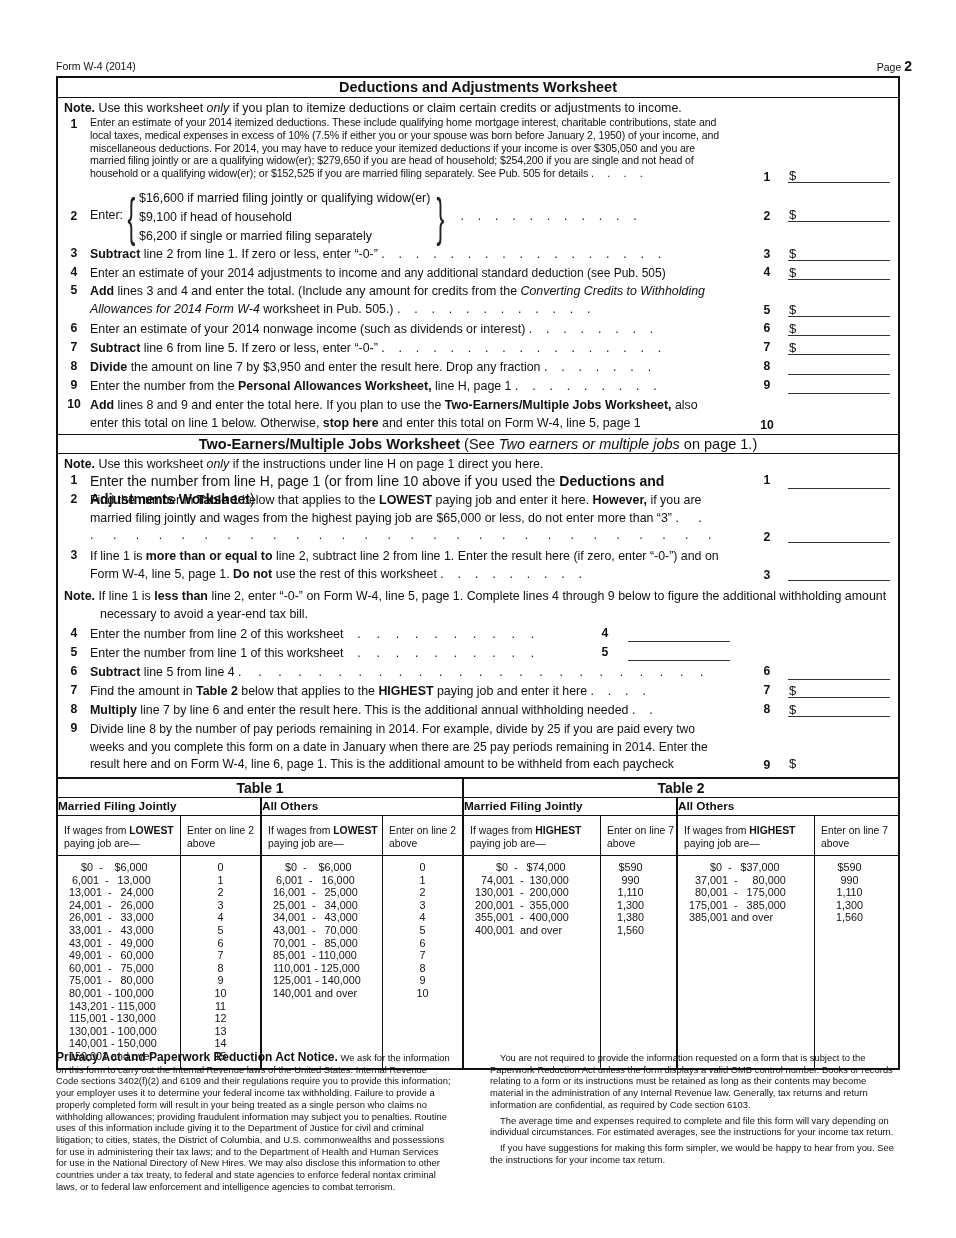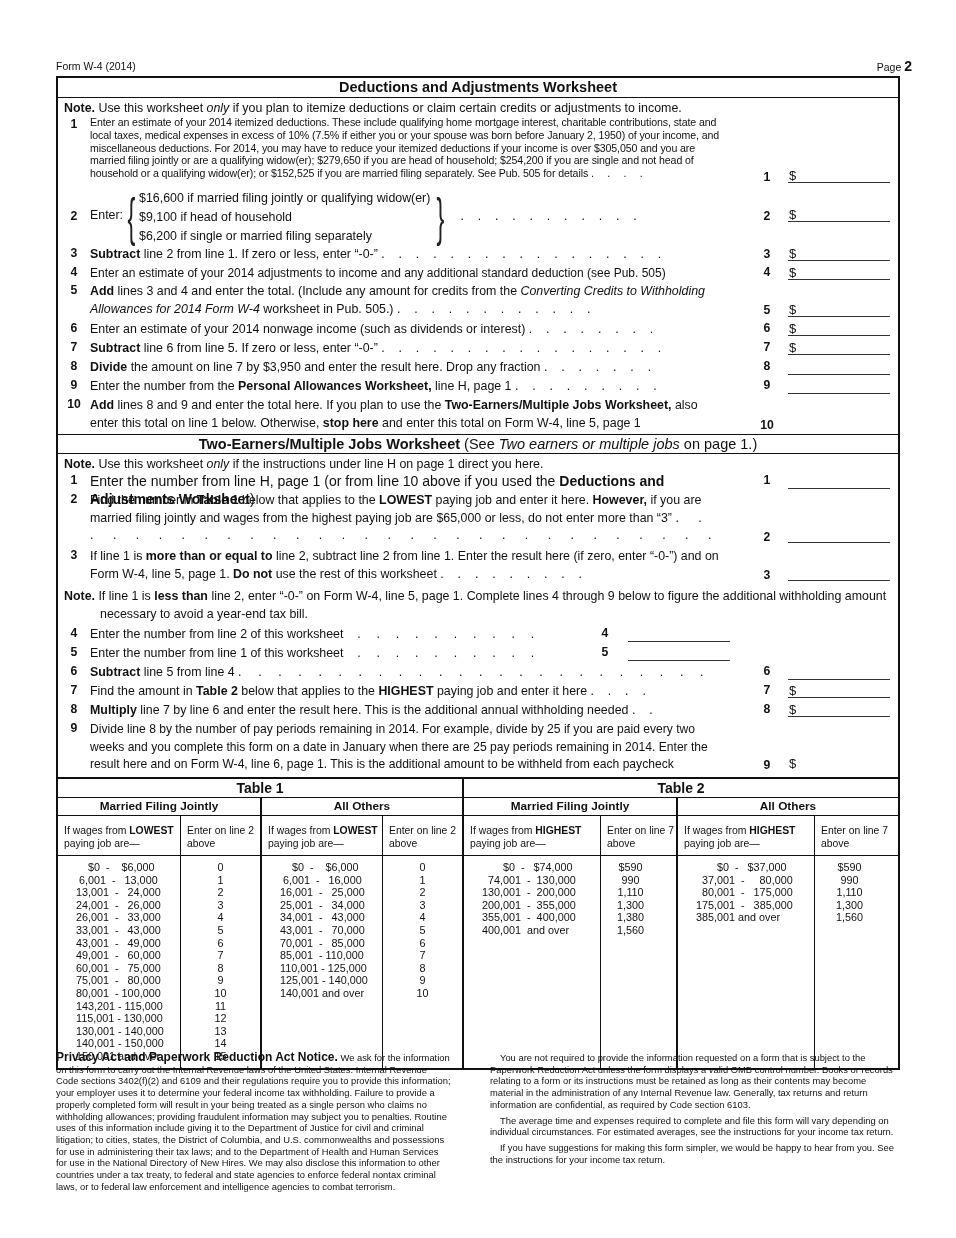--- a/index.html
+++ b/index.html
@@ -25,31 +25,31 @@
   .lnum { position: absolute; left: 702px; width: 14px; text-align: center; font-weight: bold; font-size: 12.2px; }
   .ans { position: absolute; left: 730px; width: 102px; border-bottom: 1.3px solid #333; height: 15px; font-size: 13px; padding-left: 1px; }
   .dots { letter-spacing: 5.2px; }
   .brace-wrap { display: flex; align-items: center; }
   .brace { font-size: 52px; line-height: 50px; font-weight: 200; transform: scaleX(0.45); width: 16px; text-align: center; color: #222; }
   .tables { display: grid; grid-template-columns: 404px 436px; border-top: 2px solid #111; }
   .tbl { position: relative; }
   .tbl + .tbl { border-left: 2px solid #111; }
   .tbl-title { text-align: center; font-weight: bold; font-size: 14px; height: 19px; line-height: 18px; border-bottom: 1.3px solid #111; }
   .tbl-groups { display: grid; grid-template-columns: 1fr 1fr; border-bottom: 1.3px solid #111; }
-  .grp { text-align: center; font-weight: bold; font-size: 11.8px; height: 17px; line-height: 16px; }
+  .grp { text-align: left; font-weight: bold; font-size: 11.8px; height: 17px; line-height: 16px; }
   .grp + .grp { border-left: 2px solid #111; }
   .cols { display: grid; height: 252px; }
   .cols.t1 { grid-template-columns: 122px 80px 122px 80px; }
   .cols.t2 { grid-template-columns: 136px 76px 138px 86px; }
   .col { border-left: 1.3px solid #111; font-size: 10.6px; }
   .col:first-child { border-left: none; }
   .col.thick { border-left: 2px solid #111; }
   .colhead { height: 40px; border-bottom: 1.3px solid #111; padding: 8px 0 0 6px; line-height: 13px; font-size: 10.4px; }
   .colbody { padding-top: 5px; line-height: 12.6px; font-size: 10.8px; }
-  .rng { white-space: pre; padding-left: 18px; font-family: "Liberation Sans", sans-serif; }
+  .rng { white-space: pre; padding-left: 11px; font-family: "Liberation Sans", sans-serif; }
   .val { text-align: center; }
   .val.r { padding-right: 16px; }
   .footer { position: absolute; left: 56px; top: 1052px; width: 844px; display: grid; grid-template-columns: 396px 410px; column-gap: 38px; font-size: 9.4px; line-height: 11.7px; }
   .footer p { margin-bottom: 4px; }
   .footer .ind { text-indent: 10px; }
   .footer b { font-size: 12px; }
 </style>
 </head>
 <body>
 
@@ -231,21 +231,21 @@
               <div class="rng">24,001  -   26,000</div>
               <div class="rng">26,001  -   33,000</div>
               <div class="rng">33,001  -   43,000</div>
               <div class="rng">43,001  -   49,000</div>
               <div class="rng">49,001  -   60,000</div>
               <div class="rng">60,001  -   75,000</div>
               <div class="rng">75,001  -   80,000</div>
               <div class="rng">80,001  - 100,000</div>
               <div class="rng">143,201 - 115,000</div>
               <div class="rng">115,001 - 130,000</div>
-              <div class="rng">130,001 - 140,000</div>
+              <div class="rng">130,001 - 100,000</div>
               <div class="rng">140,001 - 150,000</div>
               <div class="rng">150,001 and over</div>
             </div>
         </div>
         <div class="col">
           <div class="colhead">Enter on line 2 above</div>
           <div class="colbody" id="t1-mfj-v">
               <div class="val">0</div>
               <div class="val">1</div>
               <div class="val">2</div>

